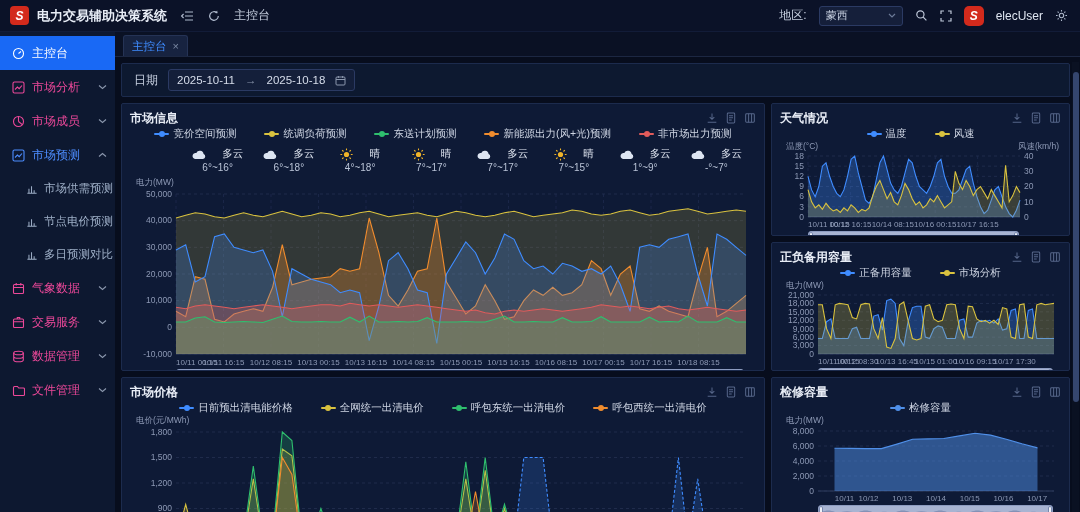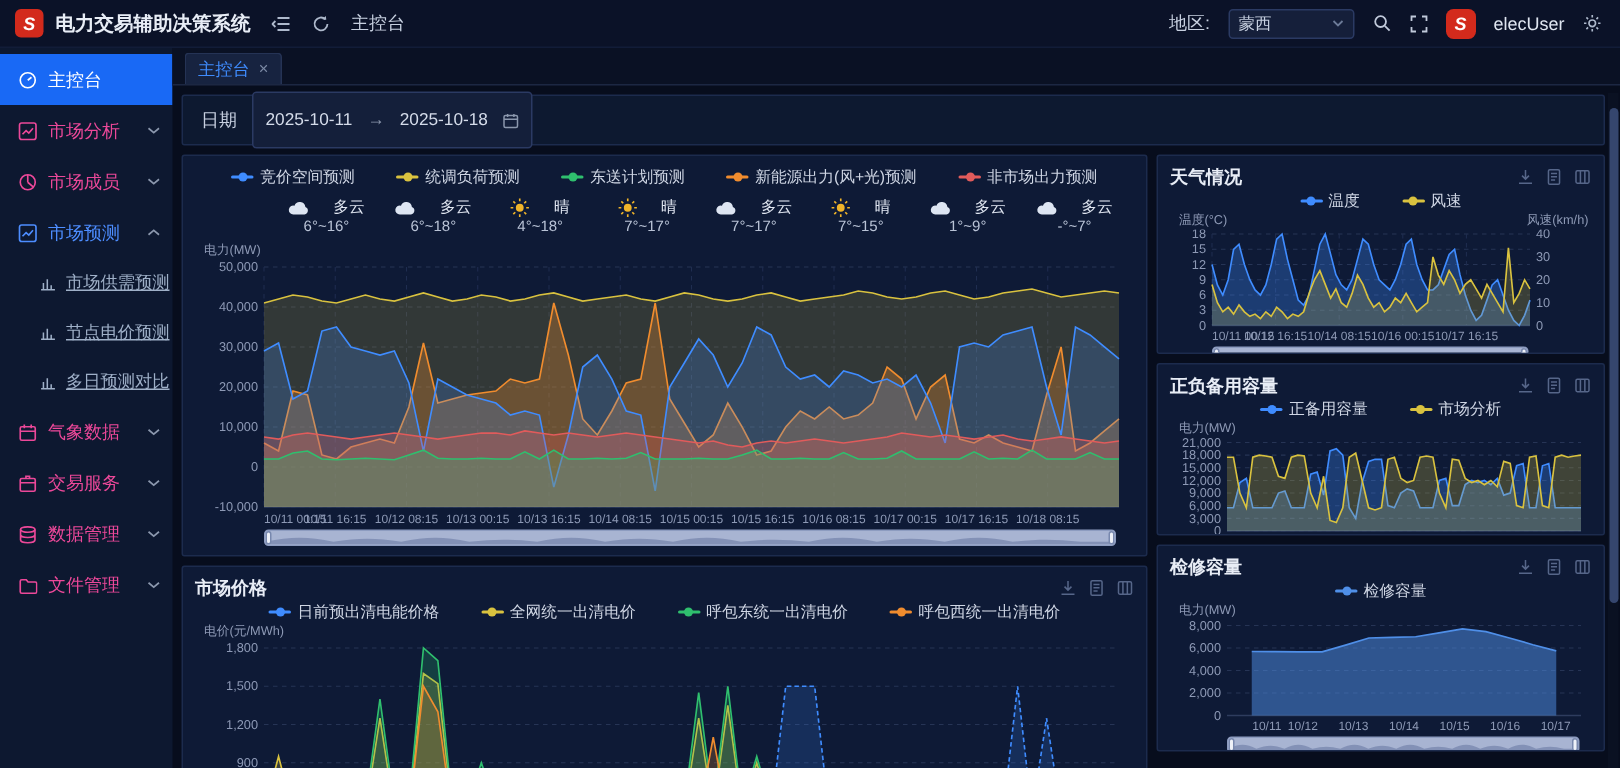--- a/index.html
+++ b/index.html
@@ -27,37 +27,37 @@
 
   
   .body { flex:1; display:flex; min-height:0; }
   .sidebar { width:115px; flex:0 0 115px; background:#0d1830; padding-top:4px; overflow:hidden; }
   .side-item { height:34px; display:flex; align-items:center; padding:0 8px 0 12px;
     font-size:12px; color:#ec4899; cursor:pointer; white-space:nowrap; }
   .side-item.active { background:#1969f5; color:#fff; }
   .side-item.open { color:#4d8dff; }
   .side-item .lbl { margin-left:7px; flex:1; overflow:hidden; }
   .side-sub { height:33px; display:flex; align-items:center; padding-left:26px;
-    font-size:11.5px; color:#9fb0c8; cursor:pointer; white-space:nowrap;text-decoration:underline; }
+    font-size:11.5px; color:#9fb0c8; cursor:pointer; white-space:nowrap; }
   .side-sub .lbl { margin-left:6px; }
   .arrow { color:#8b97ad; display:flex; }
 
   .main { flex:1; display:flex; flex-direction:column; min-width:0; position:relative; }
   .tabbar { height:25px; flex:0 0 25px; background:#0a1124; border-bottom:1px solid #1c2742;
     display:flex; align-items:flex-end; padding-left:8px; }
   .tab { height:21px; background:#172340; border:1px solid #253355; border-bottom:none;
     border-radius:3px 3px 0 0; display:flex; align-items:center; padding:0 8px; gap:6px;
     font-size:11.5px; color:#3f8cff; cursor:pointer; }
   .tab .x { color:#7c8aa5; font-size:11px; }
 
   .content { flex:1; padding:6px 10px 0 6px; overflow:hidden; }
   .toolbar { height:34px; background:#0d1930; border:1px solid #1c2b4d; border-radius:2px;
     display:flex; align-items:center; padding:0 12px; gap:10px; margin-bottom:6px; }
   .toolbar .dlabel { font-size:12px; color:#c7d0e0; }
-  .dateinput { height:38px; background:#141f3a; border:1px solid #2b3a63; border-radius:3px;
+  .dateinput { height:22px; background:#141f3a; border:1px solid #2b3a63; border-radius:3px;
     display:flex; align-items:center; gap:10px; padding:0 8px; font-size:11.5px; color:#d5dcea; cursor:pointer; }
   .dateinput .arr { color:#8b97ad; }
 
   .grid { display:flex; gap:6px; }
   .col-left { width:644px; flex:0 0 644px; display:flex; flex-direction:column; gap:6px; }
   .col-right { flex:1; display:flex; flex-direction:column; gap:6px; min-width:0; }
 
   .panel { background:#0e1a36; border:1px solid #1c2b4d; border-radius:2px; padding:6px 8px 2px;
     position:relative; overflow:hidden; }
   .phead { display:flex; align-items:center; height:16px; }
@@ -304,20 +304,48 @@
                   <rect x="1" y="2" width="9" height="8" rx="1"></rect>
                   <path d="M1 4.5h9M3.4 1v2M7.6 1v2"></path>
                 </g>
               </svg>
           </div>
         </div>
 
         <div class="grid">
           <div class="col-left">
             <section class="panel" style="height:268px">
+              <div class="phead">
+                <h3>市场信息</h3>
+                <div class="pacts">
+                    <span>
+                      <svg width="12" height="12" viewBox="0 0 13 13">
+                        <g stroke="currentColor" stroke-width="1.1" fill="none">
+                          <path d="M6.5 1.5v6M4 5.5l2.5 2.5L9 5.5M1.8 11h9.4"></path>
+                        </g>
+                      </svg>
+                    </span>
+                    <span>
+                      <svg width="12" height="12" viewBox="0 0 13 13">
+                        <g stroke="currentColor" stroke-width="1.1" fill="none">
+                          <rect x="2.5" y="1.2" width="8" height="10.6" rx="1"></rect>
+                          <path d="M4.3 4h4.4M4.3 6.3h4.4M4.3 8.6h3"></path>
+                        </g>
+                      </svg>
+                    </span>
+                    <span>
+                      <svg width="12" height="12" viewBox="0 0 13 13">
+                        <g stroke="currentColor" stroke-width="1.1" fill="none">
+                          <rect x="1.8" y="2" width="9.4" height="9" rx="1"></rect>
+                          <path d="M5 2v9M8.2 2v9"></path>
+                        </g>
+                      </svg>
+                    </span>
+                  </div>
+              </div>
               <div class="legend">
                   <span class="leg-item">
                     <span class="leg-mark">
                       <span class="ln" style="background:#3f8cff"></span>
                       <span class="dt" style="background:#3f8cff"></span>
                     </span>
                     <span class="leg-lb">竞价空间预测</span>
                   </span>
                   <span class="leg-item">
                     <span class="leg-mark">
@@ -674,21 +702,21 @@
                   <div class="dz" style="margin-left: 28px; margin-right: 42px;">
                     <svg viewBox="0 0 100 10" preserveAspectRatio="none">
                       <path d="M0 8 C3 4 5 4 8 8 C11 5 13 5 16 8 C19 4 21 4 24 8 C27 6 29 6 32 8 C35 4 37 4 40 8 C43 5 45 5 48 8 C51 4 53 4 56 8 C59 6 61 6 64 8 C67 4 69 4 72 8 C75 5 77 5 80 8 C83 4 85 4 88 8 C91 6 93 6 96 8 L100 8 L100 10 L0 10 Z" fill="#6e7ea8" opacity="0.65"></path>
                     </svg>
                     <span class="hd l"></span>
                     <span class="hd r"></span>
                   </div>
                 </div>
             </section>
 
-            <section class="panel" style="height:115px">
+            <section class="panel" style="height:129px">
               <div class="phead">
                 <h3>正负备用容量</h3>
                 <div class="pacts">
                     <span>
                       <svg width="12" height="12" viewBox="0 0 13 13">
                         <g stroke="currentColor" stroke-width="1.1" fill="none">
                           <path d="M6.5 1.5v6M4 5.5l2.5 2.5L9 5.5M1.8 11h9.4"></path>
                         </g>
                       </svg>
                     </span>

